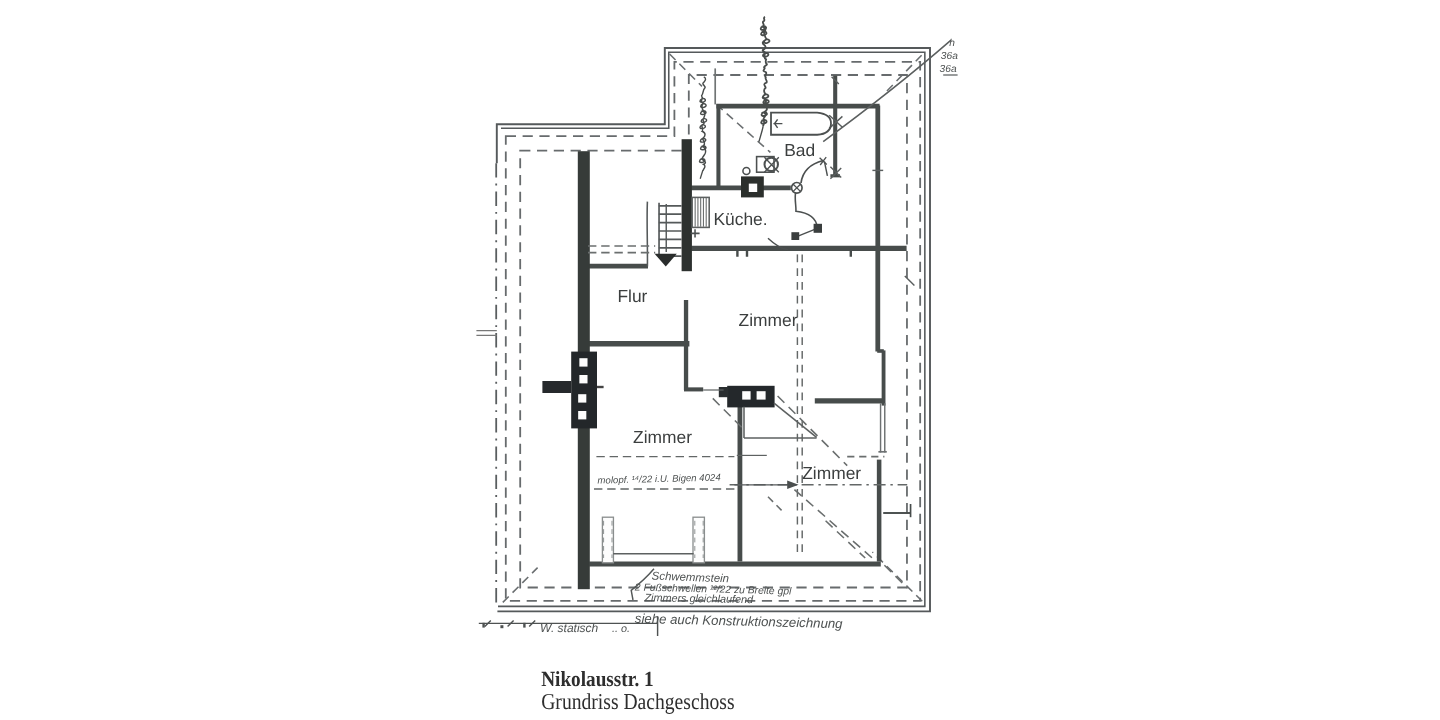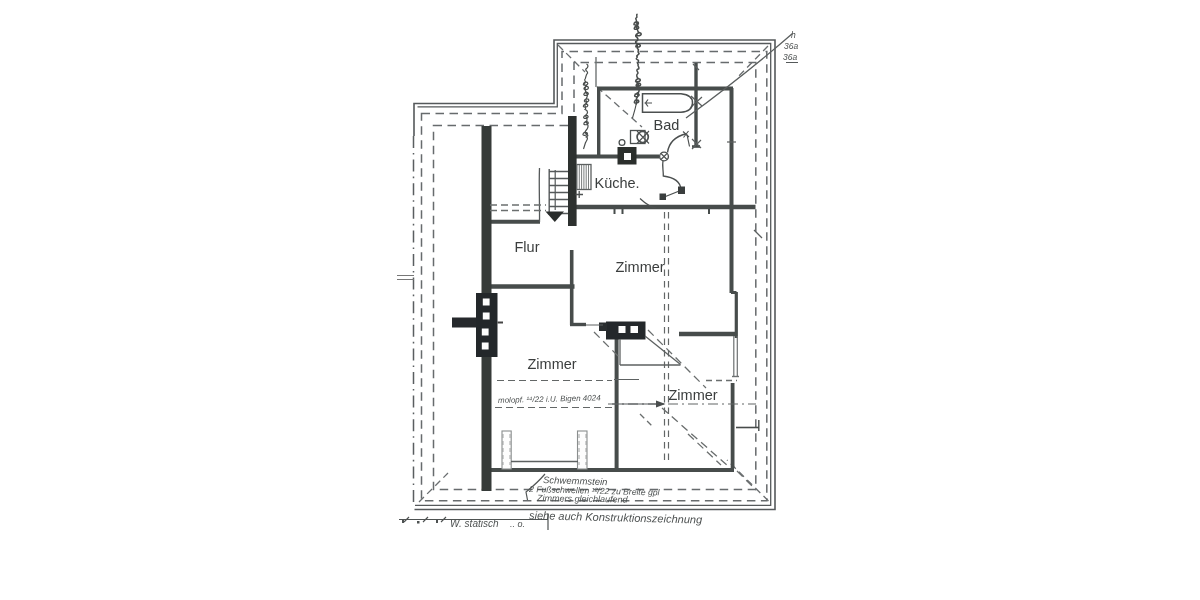--- a/index.html
+++ b/index.html
@@ -217,13 +217,17 @@
 <g fill="#4e5252">
   <rect x="402" y="519" width="2" height="4"></rect>
   <rect x="417" y="521" width="2.5" height="2.5"></rect>
   <rect x="436" y="519" width="2" height="4"></rect>
 </g>
 <path d="M614.5,209 V214 M622.5,209 V214 M709,209 V214" stroke="#474c4b" stroke-width="2"></path>
 <path d="M727,142 H736" stroke="#5a5e5e" stroke-width="1.2"></path>
 <path d="M754,230 L762,238" stroke="#5a5e5e" stroke-width="1.2"></path>
 
 </svg>
+<div class="title">
+  <div class="t1">Nikolausstr.&nbsp;1</div>
+  <div class="t2">Grundriss Dachgeschoss</div>
 </div>
+</div>
 
 </body></html>

